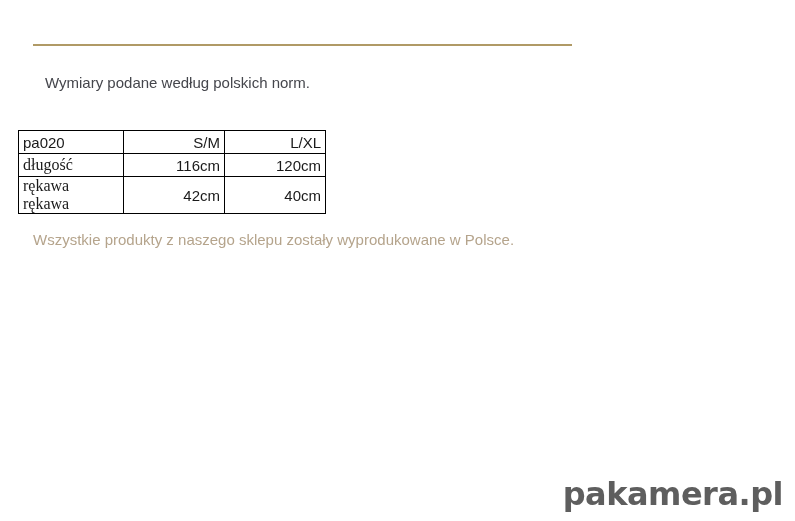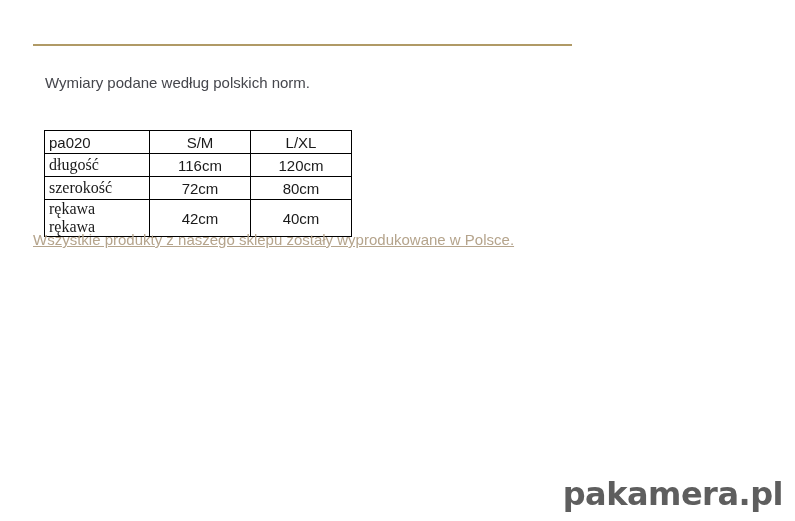--- a/index.html
+++ b/index.html
@@ -42,53 +42,53 @@
     left: 33px;
     margin: 12px;
     font-size: 15px;
     line-height: 18px;
     color: #45464c;
   }
   .desc-1 { top: 62px; }
   .desc-2 { top: 95px; }
   .size-table {
     position: absolute;
-    left: 44px;
+    left: 18px;
     top: 130px;
     border-collapse: collapse;
     font-size: 15px;
     color: #1a1a1a;
   }
   .size-table td {
     border: 1px solid #000000;
     height: 22px;
     padding: 0 4px;
     text-align: center;
     vertical-align: middle;
   }
   .size-table td.col-label {
     width: 96px;
     text-align: left;
   }
   .size-table td.col-val {
     width: 92px;
+    text-align: right;
   }
   .size-table td.serif-label {
     font-family: "Liberation Serif", serif;
     font-size: 16px;
   }
   .made-in {
     position: absolute;
     left: 33px;
     top: 231px;
     margin: 0;
     font-size: 15px;
     line-height: 18px;
     color: #b5a48c;
-    text-decoration: underline;
   }
   .watermark {
     position: absolute;
     right: 12px;
     bottom: 8px;
     font-family: "DejaVu Sans", sans-serif;
     font-weight: 700;
     font-size: 32px;
     letter-spacing: -0.5px;
     color: #5e5e5e;
@@ -111,25 +111,20 @@
         <td class="col-label">pa020</td>
         <td class="col-val">S/M</td>
         <td class="col-val">L/XL</td>
       </tr>
       <tr>
         <td class="col-label serif-label">długość</td>
         <td class="col-val">116cm</td>
         <td class="col-val">120cm</td>
       </tr>
       <tr>
-        <td class="col-label serif-label">szerokość</td>
-        <td class="col-val">72cm</td>
-        <td class="col-val">80cm</td>
-      </tr>
-      <tr>
         <td class="col-label serif-label">rękawa rękawa</td>
         <td class="col-val">42cm</td>
         <td class="col-val">40cm</td>
       </tr>
     </tbody>
   </table>
 
   <p class="made-in">Wszystkie produkty z naszego sklepu zostały wyprodukowane w Polsce.</p>
 
   <div class="watermark">pakamera.pl</div>

